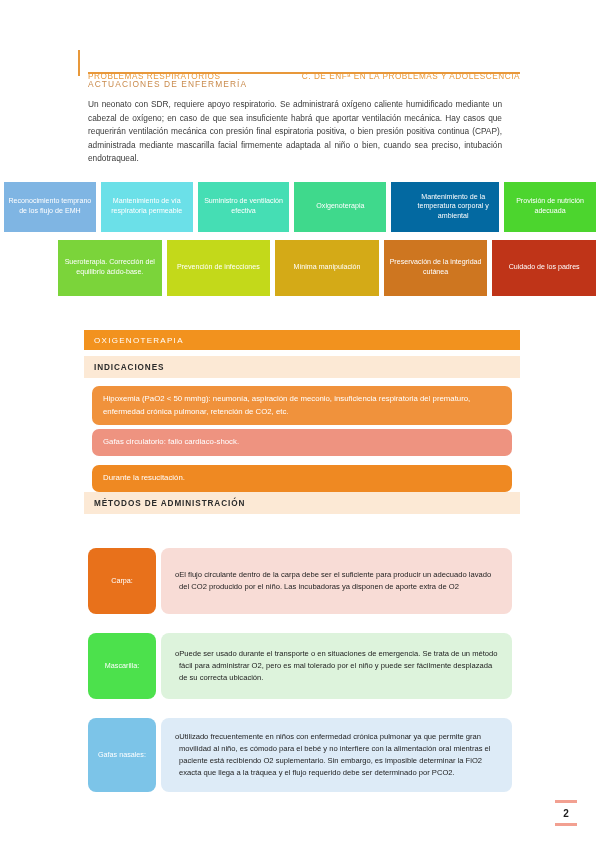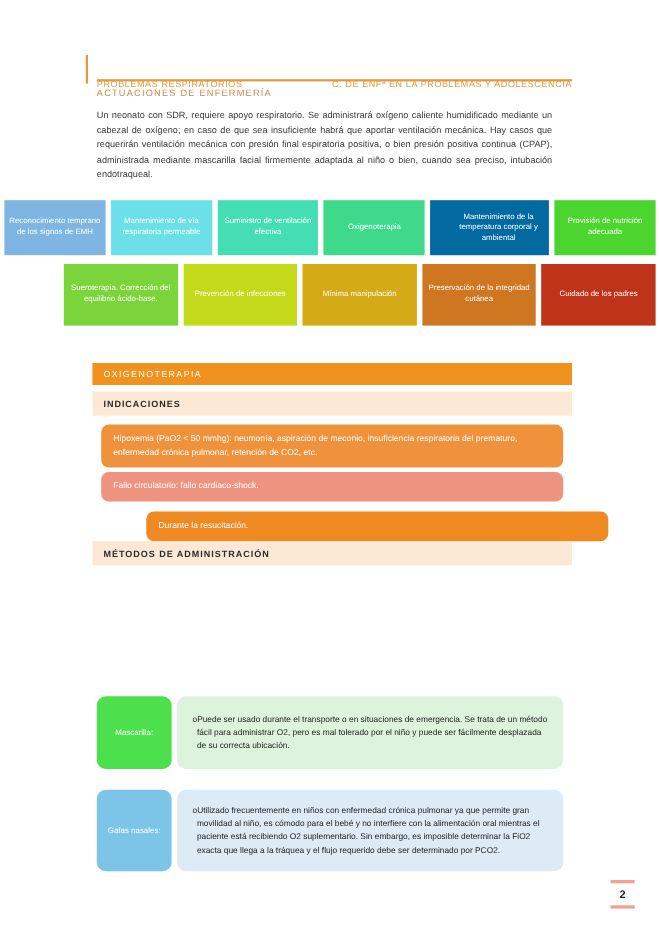--- a/index.html
+++ b/index.html
@@ -98,21 +98,21 @@
   .pill {
     position:absolute; left:92px; width:420px;
     border-radius:7px;
     color:#ffffff;
     font-size:7.8px;
     line-height:12.6px;
     padding:7px 11px;
   }
   .pill.p1 { top:386px; }
   .pill.p2 { top:429px; }
-  .pill.p3 { top:465px;margin-left:41px; }
+  .pill.p3 { top:465px; }
 
   
   .mrow { position:absolute; left:88px; width:424px; display:flex; }
   .mrow.m1 { top:548px; height:66px; }
   .mrow.m2 { top:633px; height:66px; }
   .mrow.m3 { top:718px; height:74px; }
 
   .mlabel {
     width:68px; flex:0 0 68px;
     border-radius:8px;
@@ -159,46 +159,52 @@
     <div class="hdr-right">C. DE ENFª EN LA PROBLEMAS Y ADOLESCENCIA</div>
   </div>
 
   <div class="hdr-rule" style="background: rgb(232, 152, 58);"></div>
 
   <div class="sec-title">ACTUACIONES DE ENFERMERÍA</div>
 
   <div class="para">Un neonato con SDR, requiere apoyo respiratorio. Se administrará oxígeno caliente humidificado mediante un cabezal de oxígeno; en caso de que sea insuficiente habrá que aportar ventilación mecánica. Hay casos que requerirán ventilación mecánica con presión final espiratoria positiva, o bien presión positiva continua (CPAP), administrada mediante mascarilla facial firmemente adaptada al niño o bien, cuando sea preciso, intubación endotraqueal.</div>
 
   <div class="boxrow row1">
-      <div class="fbox" style="background: rgb(127, 181, 227);">Reconocimiento temprano de los signos de EMH</div>
+      <div class="fbox" style="background: rgb(127, 181, 227);">Reconocimiento temprano de los flujo de EMH</div>
       <div class="fbox" style="background: rgb(107, 224, 232);">Mantenimiento de vía respiratoria permeable</div>
       <div class="fbox" style="background: rgb(69, 222, 180);">Suministro de ventilación efectiva</div>
       <div class="fbox" style="background: rgb(63, 217, 140);">Oxigenoterapia</div>
       <div class="fbox" style="background: #0369a1; padding-left: 20px;">Mantenimiento de la temperatura corporal y ambiental</div>
       <div class="fbox" style="background: rgb(76, 213, 46);">Provisión de nutrición adecuada</div>
     </div>
 
   <div class="boxrow row2">
       <div class="fbox" style="background: rgb(123, 212, 58);">Sueroterapia. Corrección del equilibrio ácido-base.</div>
       <div class="fbox" style="background: rgb(195, 217, 26);">Prevención de infecciones</div>
       <div class="fbox" style="background: rgb(212, 170, 23);">Mínima manipulación</div>
       <div class="fbox" style="background: rgb(206, 118, 32);">Preservación de la integridad cutánea</div>
       <div class="fbox" style="background: rgb(191, 52, 24);">Cuidado de los padres</div>
     </div>
 
   <div class="oxi-head" style="background: rgb(242, 146, 30);">OXIGENOTERAPIA</div>
 
   <div class="subhead" style="background: rgb(252, 233, 213);">INDICACIONES</div>
 
   <div class="pill p1" style="background: rgb(240, 146, 60);">Hipoxemia (PaO2 &lt; 50 mmhg): neumonía, aspiración de meconio, insuficiencia respiratoria del prematuro, enfermedad crónica pulmonar, retención de CO2, etc.</div>
-  <div class="pill p2" style="background: rgb(238, 147, 128);">Fallo circulatorio: fallo cardiaco-shock.</div>
+  <div class="pill p2" style="background: rgb(238, 147, 128);">Gafas circulatorio: fallo cardiaco-shock.</div>
   <div class="pill p3" style="background: rgb(239, 137, 34);">Durante la resucitación.</div>
 
   <div class="subhead m2" style="background: rgb(252, 233, 213);">MÉTODOS DE ADMINISTRACIÓN</div>
 
+  <div class="mrow m1">
+    <div class="mlabel" style="background: rgb(232, 113, 27);">Carpa:</div>
+    <div class="mbody" style="background: rgb(248, 220, 214);">
+        <span>oEl flujo circulante dentro de la carpa debe ser el suficiente para producir un adecuado lavado del CO2 producido por el niño. Las incubadoras ya disponen de aporte extra de O2</span>
+      </div>
+  </div>
 
   <div class="mrow m2">
     <div class="mlabel" style="background: rgb(76, 225, 76);">Mascarilla:</div>
     <div class="mbody" style="background: rgb(221, 243, 220);">
         <span>oPuede ser usado durante el transporte o en situaciones de emergencia. Se trata de un método fácil para administrar O2, pero es mal tolerado por el niño y puede ser fácilmente desplazada de su correcta ubicación.</span>
       </div>
   </div>
 
   <div class="mrow m3">
     <div class="mlabel" style="background: rgb(124, 196, 232);">Gafas nasales:</div>

